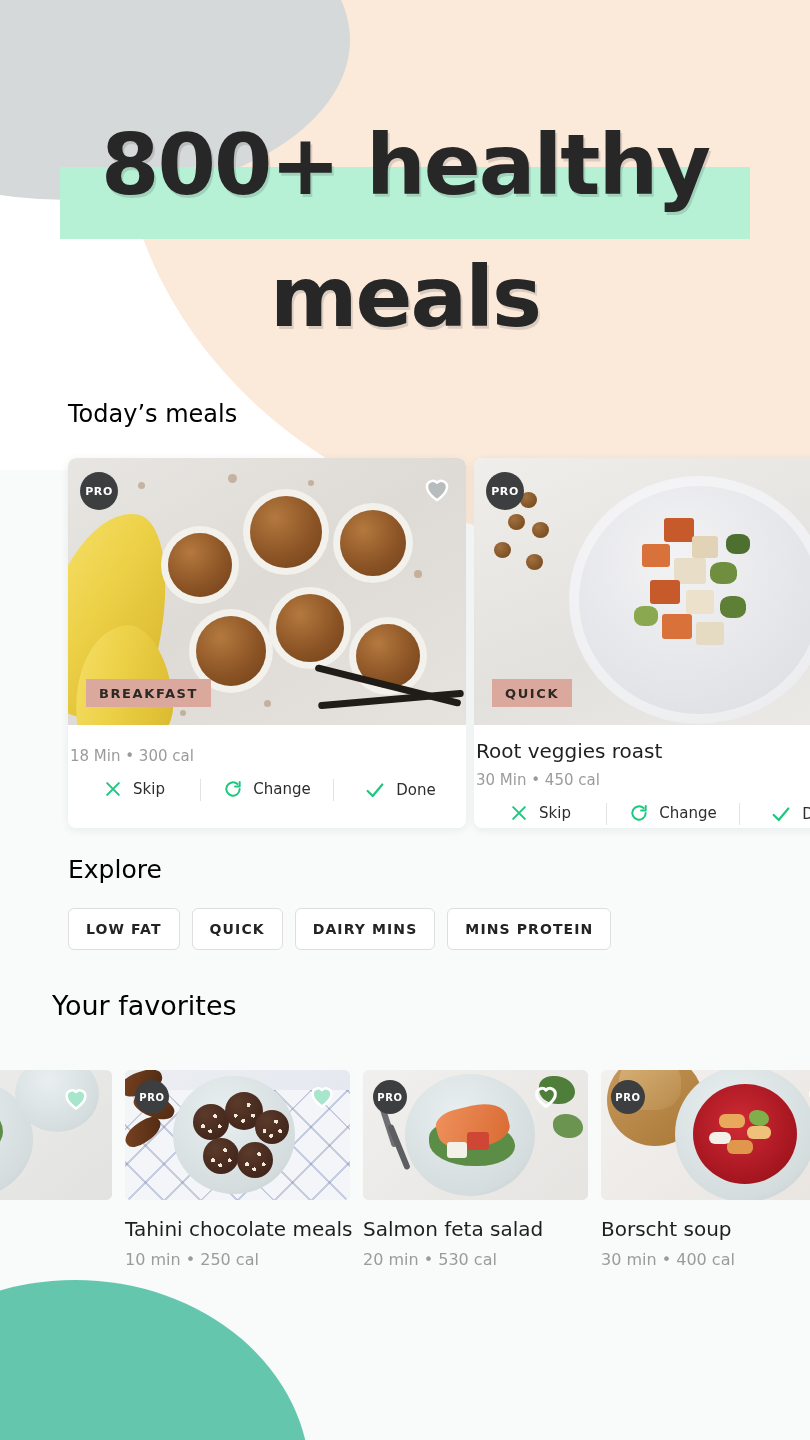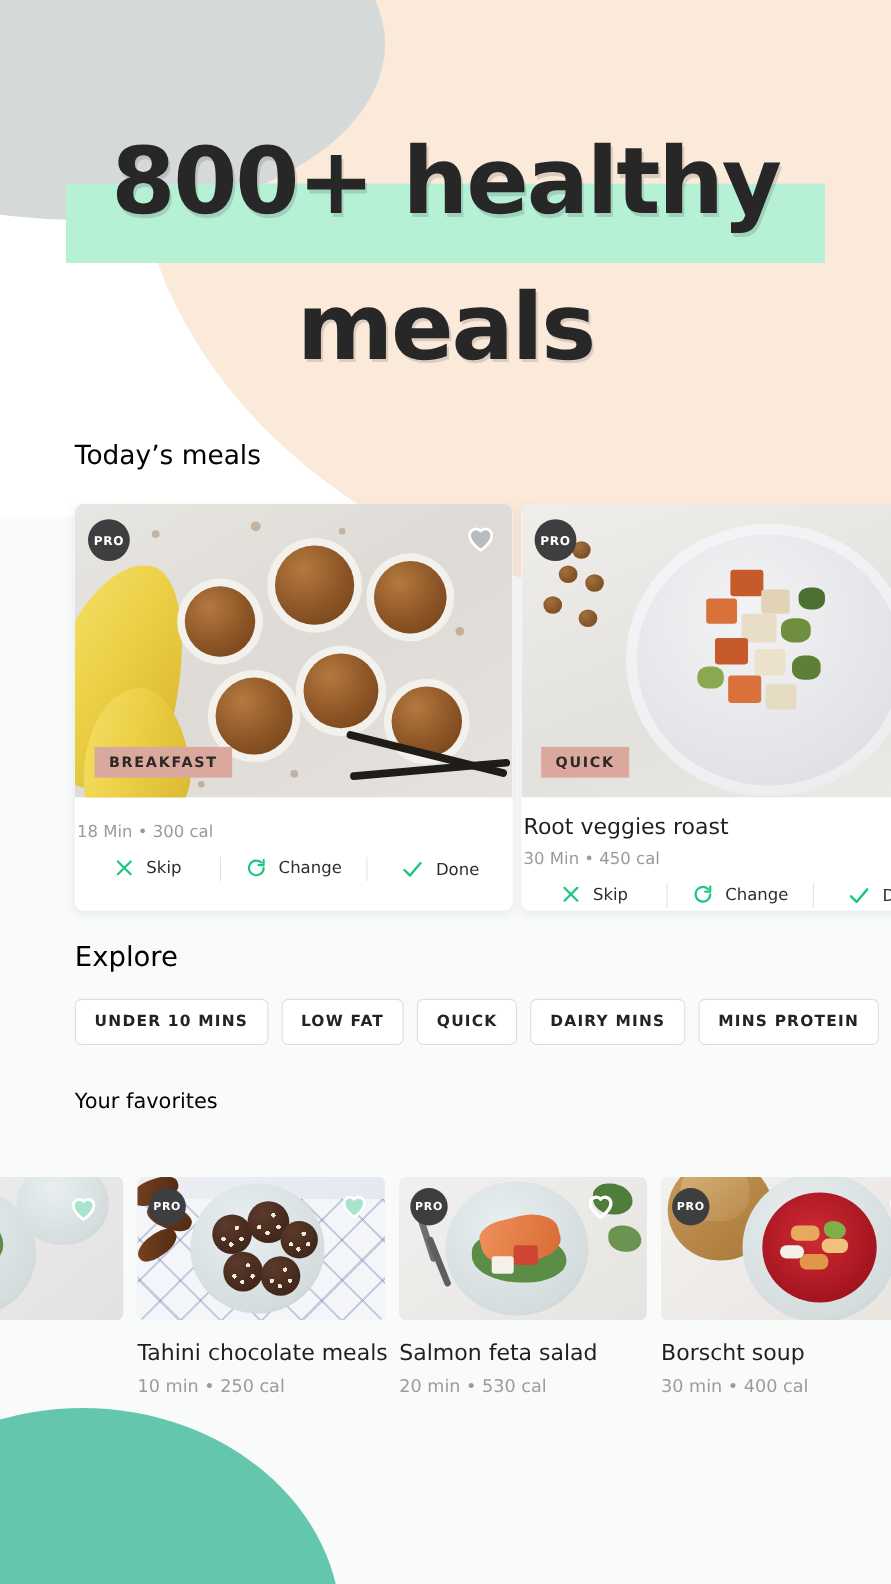--- a/index.html
+++ b/index.html
@@ -63,21 +63,21 @@
   
   .content { position: absolute; left: 0; top: 0; width: 810px; z-index: 3; }
 
   .section-title {
     font-family: "DejaVu Sans", sans-serif;
     font-weight: 400;
     color: #000000;
   }
   .st-today { position: absolute; left: 68px; top: 400px; font-size: 24px; }
   .st-explore { position: absolute; left: 68px; top: 855px; font-size: 25px; }
-  .st-fav { position: absolute; left: 68px; top: 990px; font-size: 19px; }
+  .st-fav { position: absolute; left: 52px; top: 990px; font-size: 27px; }
 
   
   .meals-rail {
     position: absolute; left: 68px; top: 458px;
     width: 742px; height: 370px;
     display: flex; gap: 8px;
   }
   .meal-card {
     width: 398px; flex: 0 0 398px;
     background: #ffffff;
@@ -403,21 +403,20 @@
             <span>Done</span>
           </div>
         </div>
       </div>
     </div>
 
   </div>
 
   <div class="section-title st-explore">Explore</div>
   <div class="chips">
-    <div class="chip">UNDER 10 MINS</div>
     <div class="chip">LOW FAT</div>
     <div class="chip">QUICK</div>
     <div class="chip">DAIRY MINS</div>
     <div class="chip">MINS PROTEIN</div>
   </div>
 
   <div class="section-title st-fav">Your favorites</div>
   <div class="fav-rail">
 
     <div class="fav-card">

